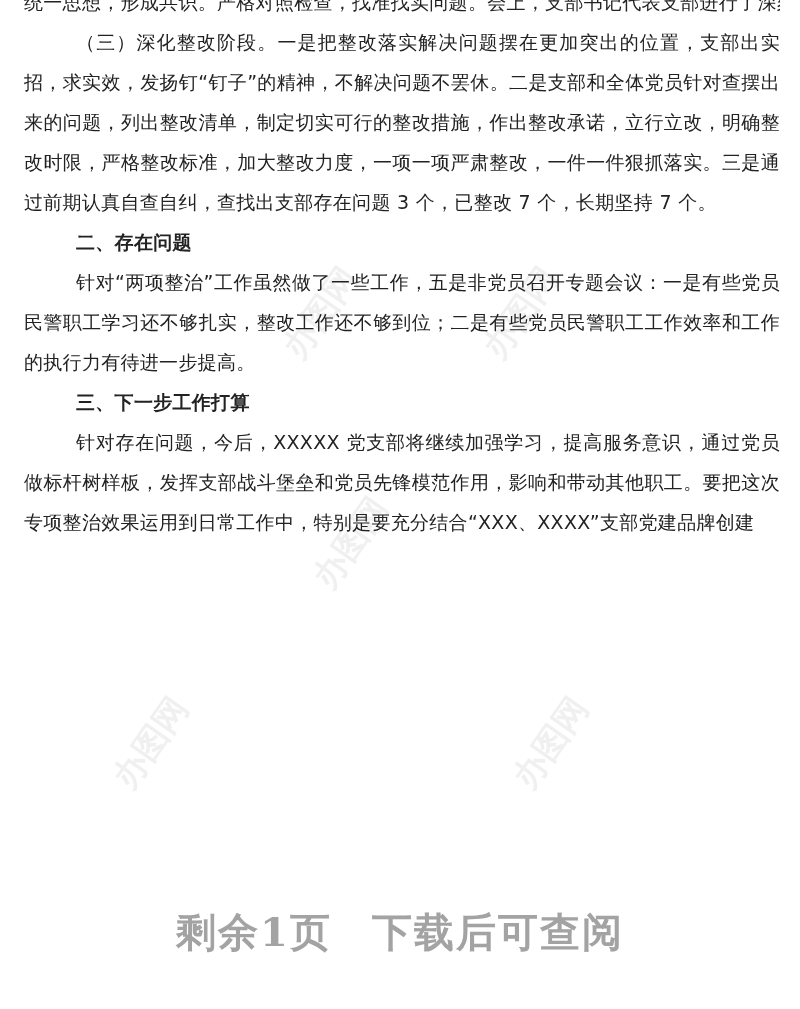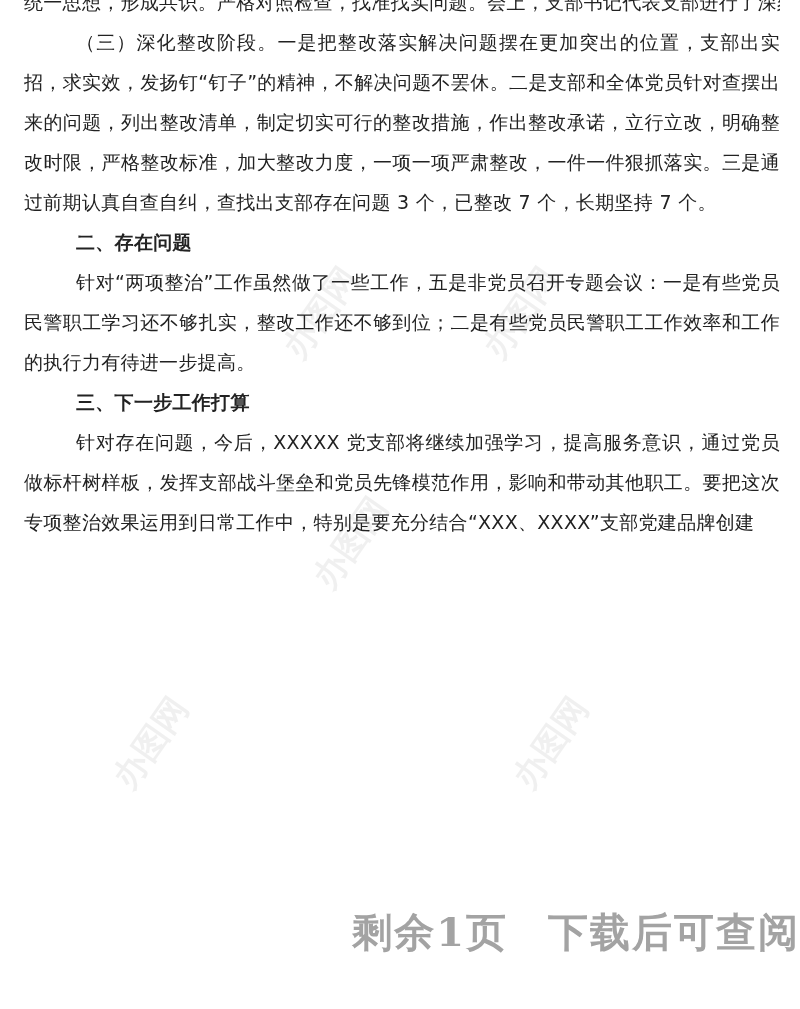--- a/index.html
+++ b/index.html
@@ -18,21 +18,21 @@
   }
   .doc p { margin: 0; }
   .indent { text-indent: 52px; }
   .heading { text-indent: 52px; font-weight: bold; }
   .watermark {
     position: absolute; color: rgba(0,0,0,0.06);
     font-size: 34px; font-weight: bold; transform: rotate(-55deg);
     pointer-events: none; white-space: nowrap;
   }
   .teaser {
-    position: absolute; left: 0; width: 800px; top: 905px; text-align: right;
+    position: absolute; left: 0; width: 800px; top: 905px; text-align: center;
     font-family: "DejaVu Serif", "Liberation Serif", serif;
     font-weight: bold; font-size: 40px; color: #a3a3a3; letter-spacing: 2px;
     word-spacing: 40px;
   }
   .teaser span.gap { display: inline-block; width: 40px; }
 </style>
 </head>
 <body>
 
 <div class="page">

